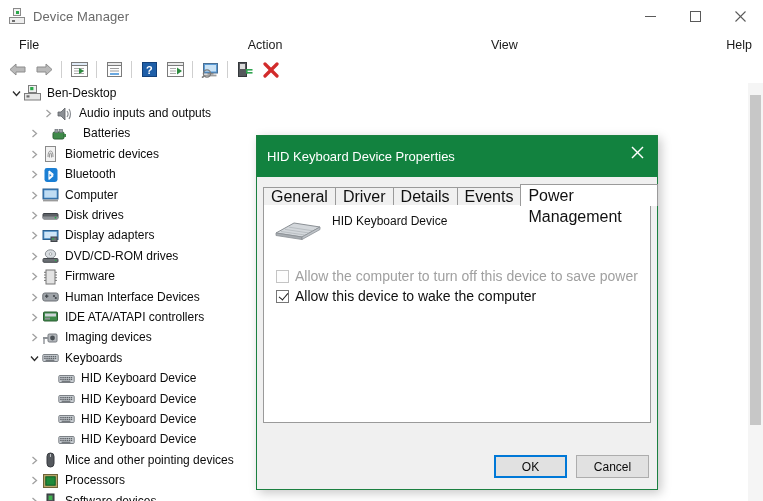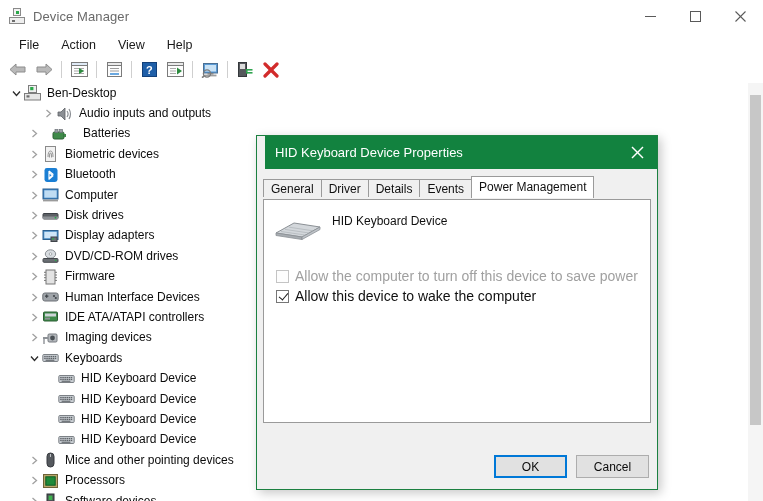--- a/index.html
+++ b/index.html
@@ -84,20 +84,21 @@
   }
   .wbtn svg { display: block; }
 
   
   #menubar {
     height: 23px;
     background: #ffffff;
     display: flex;
     align-items: center;
     padding-left: 8px;
+    justify-content: space-between;
   }
   .menu-item {
     padding: 3px 11px;
     font-size: 12.5px;
     color: #1a1a1a;
   }
 
   
   #toolbar {
     height: 27px;
@@ -180,26 +181,25 @@
     left: 256px;
     top: 135px;
     width: 402px;
     height: 355px;
     background: #f0f0f0;
     border: 1px solid #1b8040;
     box-sizing: border-box;
     box-shadow: 3px 3px 10px rgba(0,0,0,.22);
   }
   #dlg-title {
-    height: 33px;
+    height: 41px;
     background: #12823f;
     display: flex;
     align-items: center;
     position: relative;
-    margin-left: 8px;
   }
   #dlg-title-text {
     color: #ffffff;
     font-size: 13px;
     margin-left: 10px;
   }
   #dlg-close {
     position: absolute;
     right: 0; top: 0;
     width: 40px; height: 33px;
@@ -213,21 +213,21 @@
     margin: 7px 0 0 6px;
     display: flex;
     align-items: flex-end;
     position: relative;
     z-index: 2;
   }
   .tab {
     height: 18px;
     line-height: 18px;
     padding: 0 7px;
-    font-size: 12px;
+    font-size: 16px;
     background: #f0f0f0;
     border: 1px solid #9a9a9a;
     border-bottom: none;
     margin-right: -1px;
     color: #101010;
     box-sizing: border-box;
   }
   .tab.active {
     height: 22px;
     line-height: 21px;

